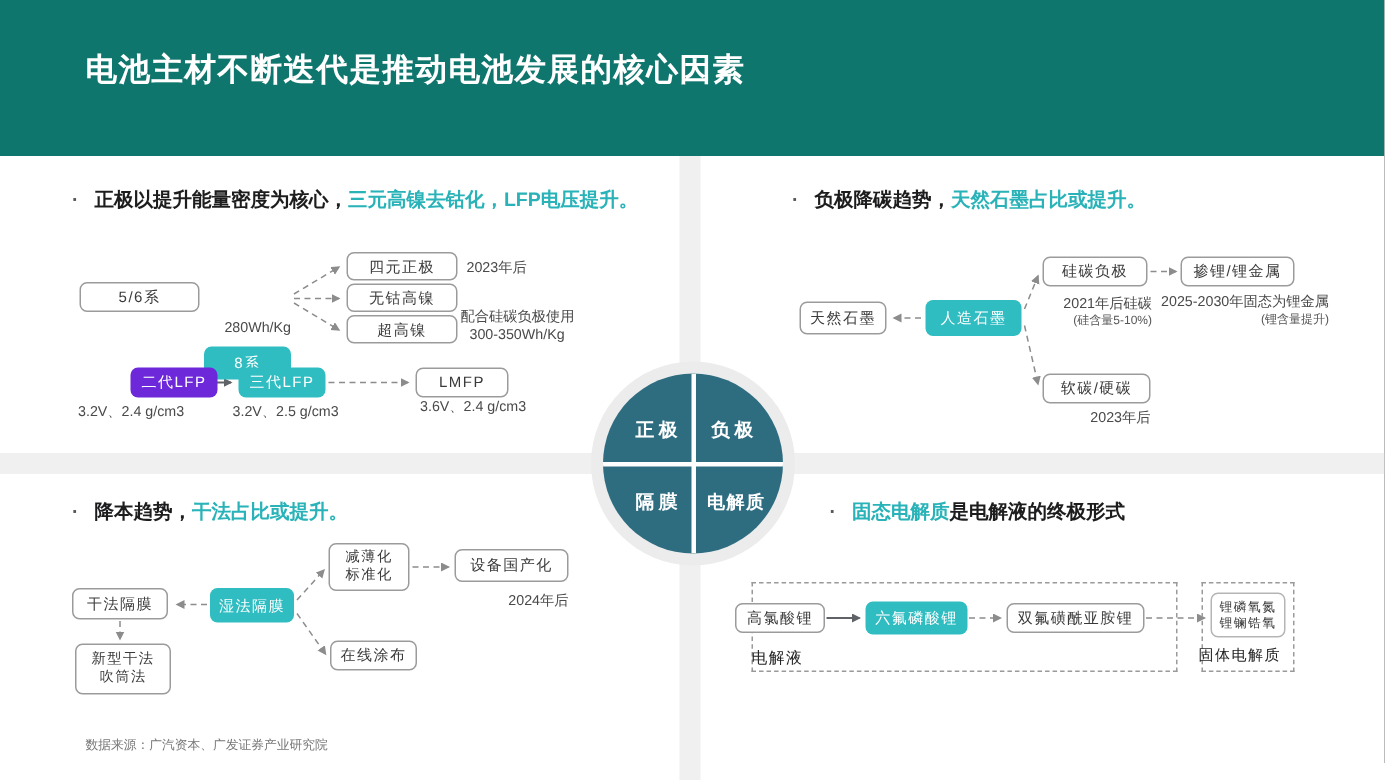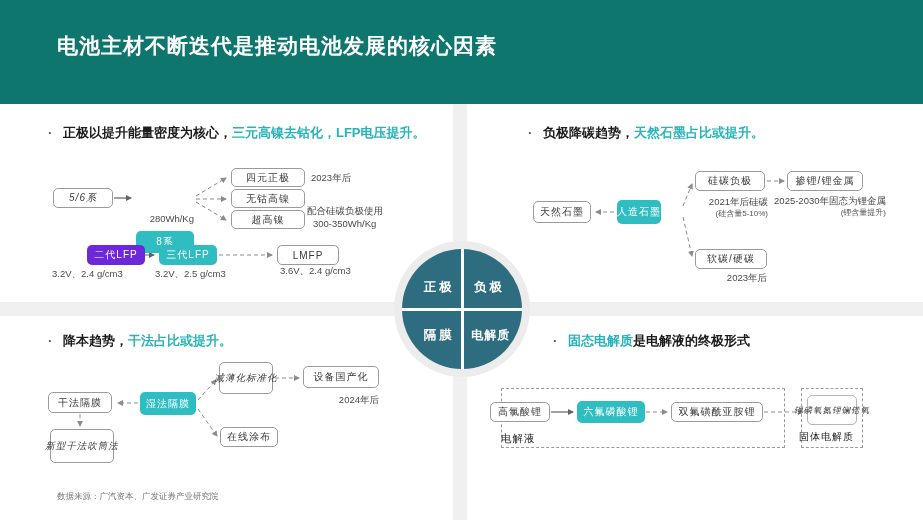--- a/index.html
+++ b/index.html
@@ -21,21 +21,21 @@
   
   .bullet{position:absolute;font-size:13px;font-weight:bold;color:#1d1d1f;white-space:nowrap;z-index:4;}
   .bullet::before{content:"·";color:#555;margin-right:7px;font-weight:bold;}
   .accent{color:#29b3b8;}
   
   .obox,.tbox,.mbox{position:absolute;box-sizing:border-box;display:flex;align-items:center;justify-content:center;
     border-radius:5px;font-size:10px;letter-spacing:1px;white-space:nowrap;z-index:4;text-align:left;}
   .obox{background:#fff;border:1px solid #9b9b9b;color:#3a3a3a;}
   .tbox{background:#2fbdc1;color:#ffffff;border:none;}
   .mbox{background:#6d28d9;color:#ffffff;border:none;margin-left:31px;}
-  .two{flex-direction:row;line-height:1.25;letter-spacing:1px;font-style:italic;}
+  .two{flex-direction:column;line-height:1.25;letter-spacing:1px;}
   .note{position:absolute;font-size:9.5px;color:#4a4a4a;white-space:nowrap;z-index:4;}
   .snote{position:absolute;font-size:8px;color:#555;white-space:nowrap;z-index:4;}
   .ctr{text-align:right;}
   
   .drect{position:absolute;border:1.2px dashed #9a9a9a;box-sizing:border-box;z-index:3;background:transparent;}
   .grplabel{position:absolute;font-size:10.5px;font-weight:normal;color:#222;z-index:4;letter-spacing:1px;}
   
   svg.links{position:absolute;left:0;top:0;z-index:3;pointer-events:none;}
   
   .footer{position:absolute;left:57px;top:491px;font-size:8.5px;color:#777;z-index:4;}
@@ -81,41 +81,41 @@
     <line x1="275" y1="378" x2="299" y2="378" stroke="#8c8c8c" stroke-width="1" stroke-dasharray="4 3" marker-end="url(#ah-d)"></line>
 
     <line x1="551" y1="412" x2="573" y2="412" stroke="#5f6368" stroke-width="1.2" marker-end="url(#ah-s)"></line>
     <line x1="646" y1="412" x2="667" y2="412" stroke="#8c8c8c" stroke-width="1" stroke-dasharray="4 3" marker-end="url(#ah-d)"></line>
     <line x1="764" y1="412" x2="803" y2="412" stroke="#8c8c8c" stroke-width="1" stroke-dasharray="4 3" marker-end="url(#ah-d)"></line>
   </svg>
 
   <div class="bullet" style="left:48px;top:124px;">
     <span>正极以提升能量密度为核心，</span><span class="accent">三元高镍去钴化，LFP电压提升。</span>
   </div>
-  <div class="obox" style="left:53px;top:188px;width:60px;height:20px;font-style:italic;">5/6系</div>
+  <div class="obox" style="left:53px;top:188px;width:80px;height:20px;">5/6系</div>
   <div class="tbox" style="left:136px;top:187px;width:58px;height:22px;margin-top:44px;">8系</div>
   <div class="note ctr" style="left:138px;top:213px;width:56px;">280Wh/Kg</div>
   <div class="obox" style="left:231px;top:168px;width:74px;height:19px;">四元正极</div>
   <div class="note" style="left:311px;top:172px;">2023年后</div>
   <div class="obox" style="left:231px;top:189px;width:74px;height:19px;">无钴高镍</div>
   <div class="obox" style="left:231px;top:210px;width:74px;height:19px;">超高镍</div>
   <div class="note" style="left:307px;top:205px;">配合硅碳负极使用</div>
   <div class="note" style="left:313px;top:218px;">300-350Wh/Kg</div>
   <div class="mbox" style="left:56px;top:245px;width:58px;height:20px;">二代LFP</div>
   <div class="tbox" style="left:159px;top:245px;width:58px;height:20px;">三代LFP</div>
   <div class="obox" style="left:277px;top:245px;width:62px;height:20px;">LMFP</div>
   <div class="note" style="left:52px;top:268px;">3.2V、2.4 g/cm3</div>
   <div class="note" style="left:155px;top:268px;">3.2V、2.5 g/cm3</div>
   <div class="note" style="left:280px;top:265px;">3.6V、2.4 g/cm3</div>
 
   <div class="bullet" style="left:528px;top:124px;">
     <span>负极降碳趋势，</span><span class="accent">天然石墨占比或提升。</span>
   </div>
   <div class="obox" style="left:533px;top:201px;width:58px;height:22px;">天然石墨</div>
-  <div class="tbox" style="left:617px;top:200px;width:44px;height:24px;">人造石墨</div>
+  <div class="tbox" style="left:617px;top:200px;width:64px;height:24px;">人造石墨</div>
   <div class="obox" style="left:695px;top:171px;width:70px;height:20px;">硅碳负极</div>
   <div class="obox" style="left:787px;top:171px;width:76px;height:20px;">掺锂/锂金属</div>
   <div class="note ctr" style="left:692px;top:196px;width:76px;">2021年后硅碳</div>
   <div class="snote ctr" style="left:692px;top:208px;width:76px;">(硅含量5-10%)</div>
   <div class="note ctr" style="left:768px;top:195px;width:118px;">2025-2030年固态为锂金属</div>
   <div class="snote ctr" style="left:768px;top:207px;width:118px;">(锂含量提升)</div>
   <div class="obox" style="left:695px;top:249px;width:72px;height:20px;">软碳/硬碳</div>
   <div class="note ctr" style="left:695px;top:272px;width:72px;">2023年后</div>
 
   <div class="bullet" style="left:48px;top:332px;">

